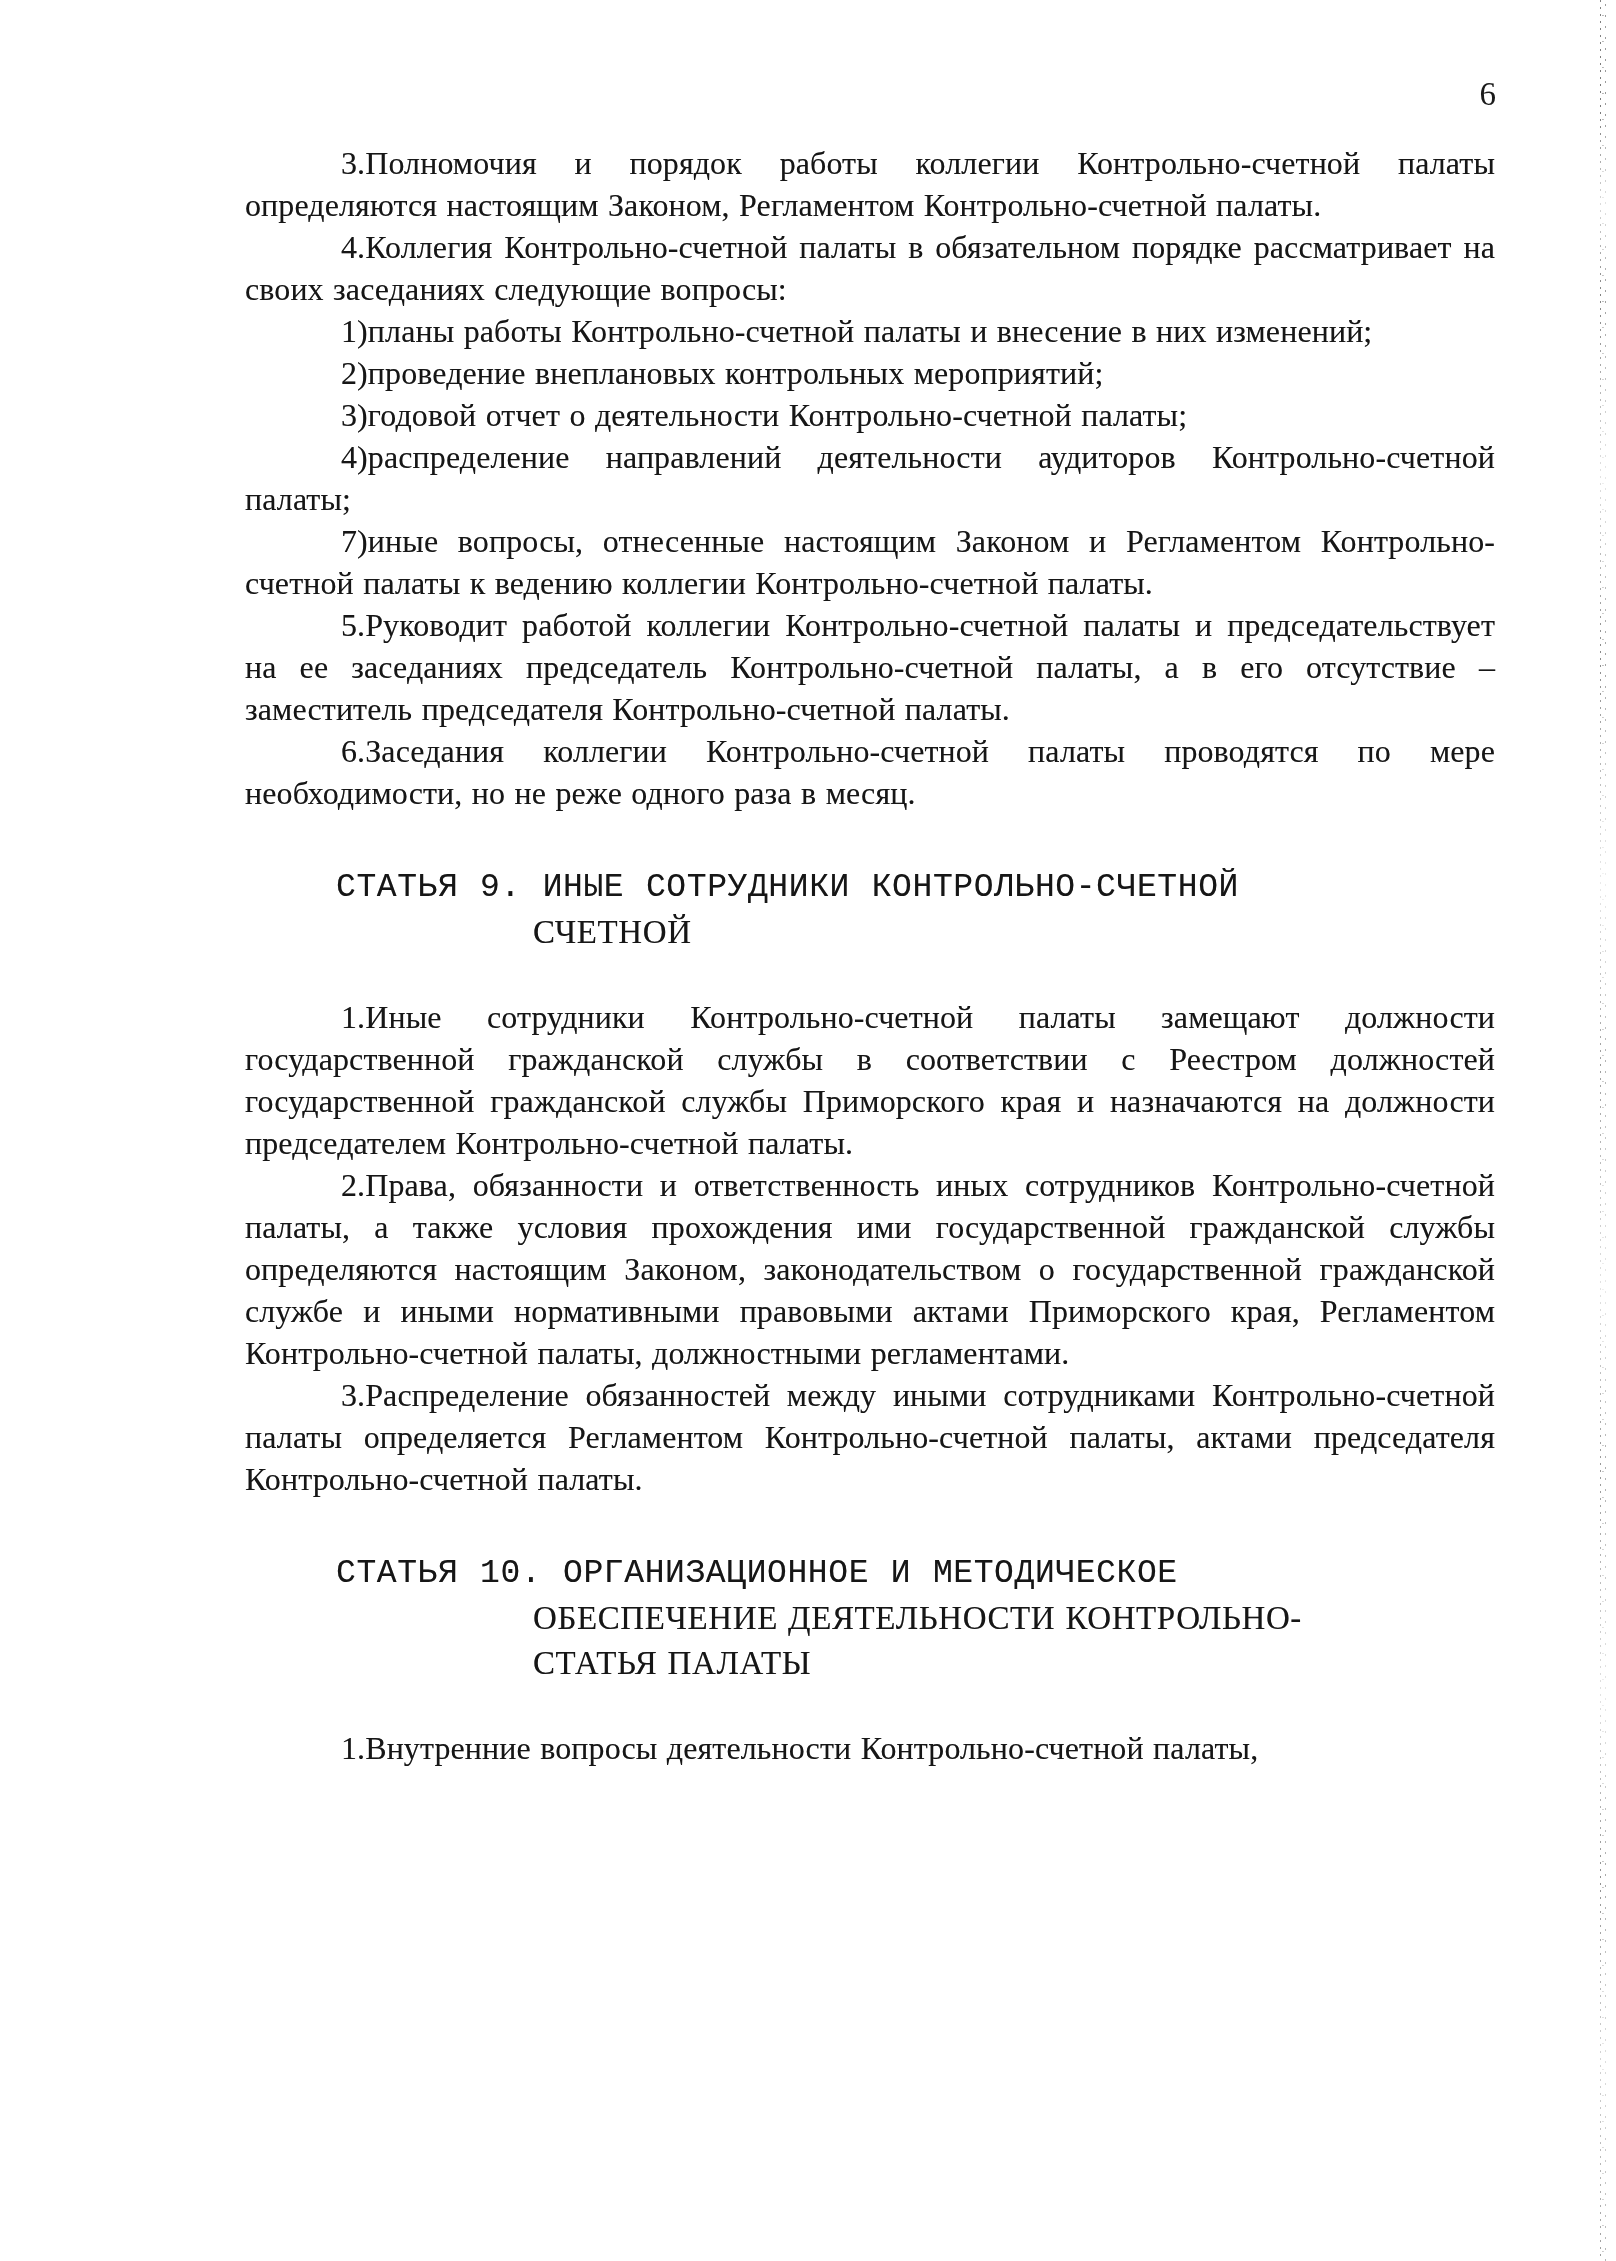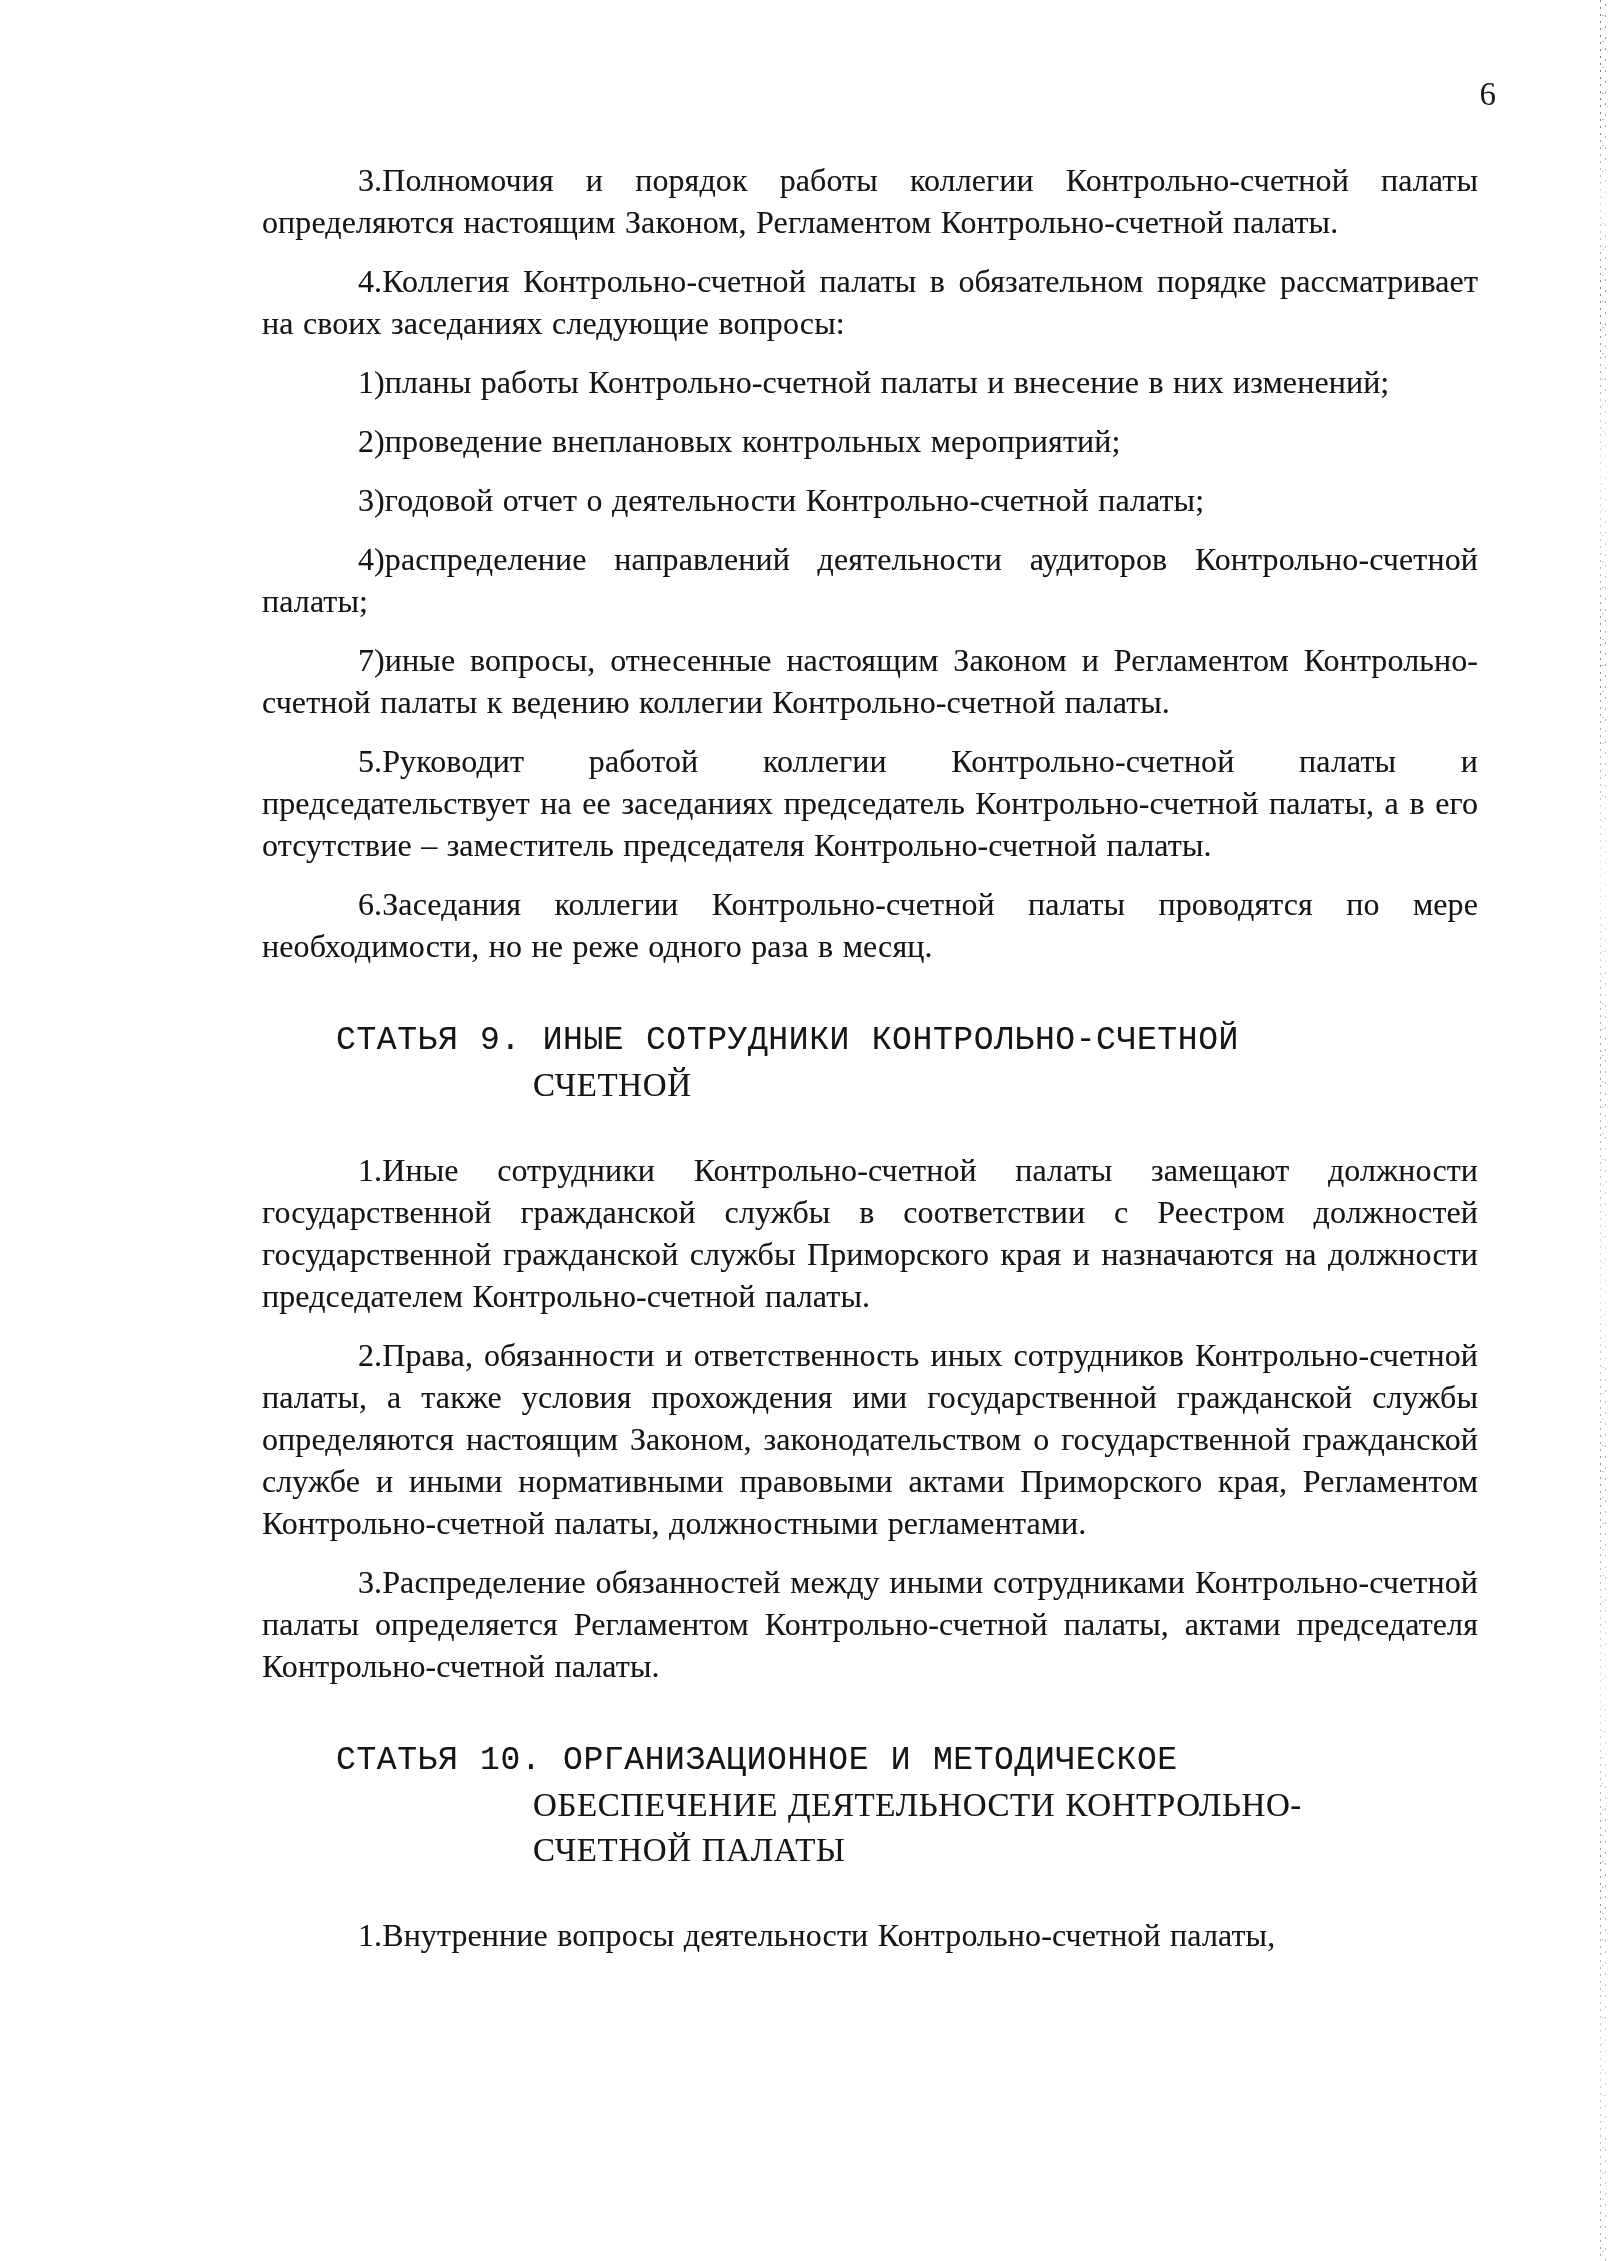--- a/index.html
+++ b/index.html
@@ -24,21 +24,21 @@
     line-height: 36px;
     color: #1a1a1a;
   }
   .content {
     position: absolute;
     left: 245px;
     top: 142px;
     width: 1250px;
   }
   .body-para {
-    margin: 17px;
+    margin: 0;
     font-size: 32px;
     line-height: 42px;
     text-align: justify;
     text-indent: 96px;
     word-spacing: 1.3px;
     letter-spacing: 0.1px;
     text-shadow: 0 0 0.6px rgba(0,0,0,0.35);
   }
   .heading {
     margin-top: 51px;
@@ -103,21 +103,21 @@
       </div>
       <p class="body-para">1.Иные сотрудники Контрольно-счетной палаты замещают должности государственной гражданской службы в соответствии с Реестром должностей государственной гражданской службы Приморского края и назначаются на должности председателем Контрольно-счетной палаты.</p>
       <p class="body-para">2.Права, обязанности и ответственность иных сотрудников Контрольно-счетной палаты, а также условия прохождения ими государственной гражданской службы определяются настоящим Законом, законодательством о государственной гражданской службе и иными нормативными правовыми актами Приморского края, Регламентом Контрольно-счетной палаты, должностными регламентами.</p>
       <p class="body-para">3.Распределение обязанностей между иными сотрудниками Контрольно-счетной палаты определяется Регламентом Контрольно-счетной палаты, актами председателя Контрольно-счетной палаты.</p>
     </section>
 
     <section>
       <div class="heading">
         <div class="h-line h-first">СТАТЬЯ 10. ОРГАНИЗАЦИОННОЕ И МЕТОДИЧЕСКОЕ</div>
         <div class="h-line h-cont">ОБЕСПЕЧЕНИЕ ДЕЯТЕЛЬНОСТИ КОНТРОЛЬНО-</div>
-        <div class="h-line h-cont">СЧЕТНОЙ ПАЛАТЫ</div>
+        <div class="h-line h-cont">СТАТЬЯ ПАЛАТЫ</div>
       </div>
       <p class="body-para">1.Внутренние вопросы деятельности Контрольно-счетной палаты,</p>
     </section>
 
   </main>
 
   <div class="noise-strip"></div>
 
 </div>
 

